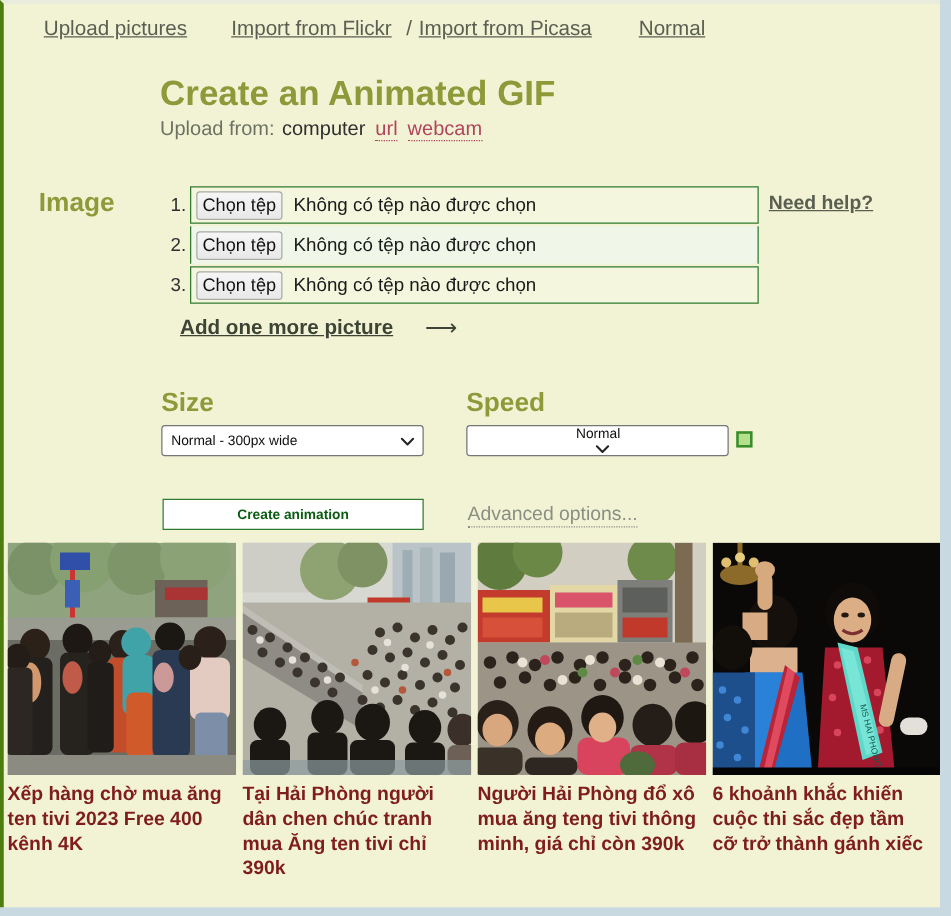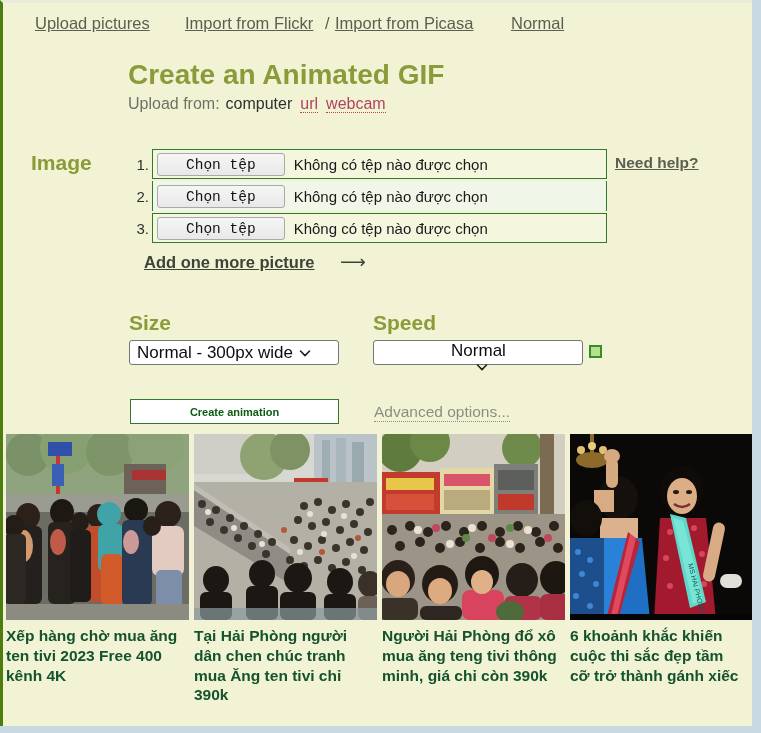--- a/index.html
+++ b/index.html
@@ -116,32 +116,31 @@
     align-items: center;
     background: #f4f6dd;
   }
   .filerow:nth-child(2) .fileinput { background: #f1f7e8; }
   .filerow:nth-child(3) .fileinput { background: #f4f6dd; }
   .filerow:nth-child(1) .fileinput { border-bottom-width: 1px; }
   .filerow:nth-child(2) .fileinput { border-top: none; border-bottom: none; }
   .filerow:nth-child(3) .fileinput { border-top: 1px solid #2f7a2f; }
   .choose-btn {
     margin-left: 4px;
-    padding: 2px 28px;
+    padding: 2px 4px;
     height: 23px;
     line-height: 19px;
     font-size: 14.5px;
     color: #111;
     background: linear-gradient(#f6f6f6, #e8e8e8);
     border: 1px solid #a9a9a9;
     border-radius: 3px;
     box-sizing: border-box;
     cursor: pointer;
     white-space: nowrap;
-    font-family: Liberation Mono, monospace;
   }
   .file-status {
     margin-left: 9px;
     font-size: 15px;
     color: #1a1a1a;
     white-space: nowrap;
   }
   #addmore {
     position: absolute;
     left: 141px; top: 250px;
@@ -179,21 +178,22 @@
 
   .dropdown {
     position: absolute;
     height: 25px;
     background: #ffffff;
     border: 1px solid #767676;
     border-radius: 3px;
     box-sizing: border-box;
     display: flex;
     align-items: center;
-    font-size: 17px;
+    justify-content: space-between;
+    font-size: 11px;
     color: #0d0d0d;
     padding: 0 6px 0 7px;
     cursor: pointer;
   }
   #size-select { left: 126px; top: 337px; width: 210px; }
   #speed-select { left: 370px; top: 337px; width: 210px; flex-direction: column; }
   .chev {
     width: 12px; height: 12px;
     flex: 0 0 auto;
     margin-left: 6px;
@@ -250,21 +250,21 @@
     width: 183px;
     height: 186px;
     margin: 3px 0 0 3px;
     overflow: hidden;
     position: relative;
   }
   .thumb-img svg { display: block; }
   .thumb-cap {
     font-size: 15.5px;
     font-weight: bold;
-    color: #14532d;
+    color: #7f1d1d;
     line-height: 1.28;
     margin: 6px 8px 0 3px;
   }
 
   
   #right-strip {
     position: absolute;
     right: 0; top: 0;
     width: 9px; height: 733px;
     background: #c9d9e2;

